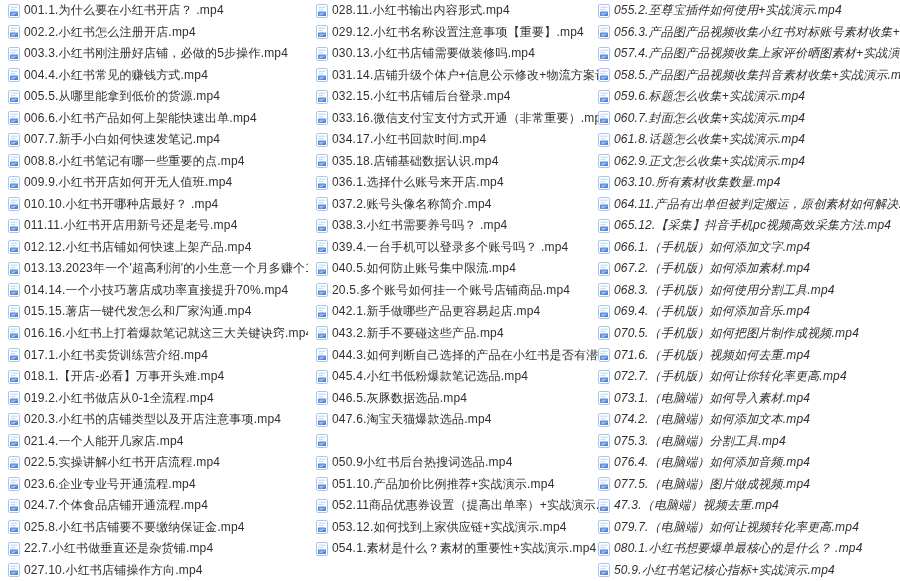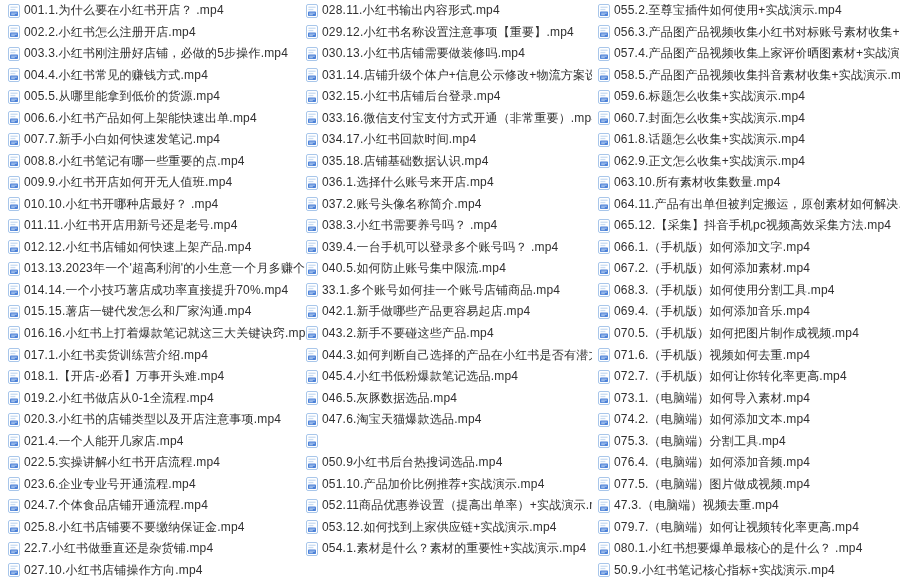--- a/index.html
+++ b/index.html
@@ -19,22 +19,22 @@
     padding-left: 25px;
   }
   .col {
     position: absolute;
     top: 0;
     height: 581px;
     display: flex;
     flex-direction: column;
   }
   .col-0 { left: 8px;   width: 300px; }
-  .col-1 { left: 306px; width: 286px; }
-  .col-2 { left: 598px; width: 302px; }
+  .col-1 { left: 316px; width: 286px; }
+  .col-2 { left: 598px; width: 302px; font-style: italic; }
   .row {
     height: 21.52px;
     display: flex;
     align-items: center;
     white-space: nowrap;
     overflow: hidden;
     cursor: default;
   }
   .file-icon {
     flex: 0 0 auto;
@@ -622,21 +622,21 @@
     <span class="file-icon">
       <svg width="12" height="14" viewBox="0 0 12 14" xmlns="http://www.w3.org/2000/svg">
         <rect x="0.5" y="0.5" width="11" height="13" rx="1.5" fill="#ffffff" stroke="#a8c6ea"></rect>
         <rect x="2.4" y="2.6" width="7.2" height="1.3" fill="#c9dcf2"></rect>
         <rect x="2.4" y="4.9" width="5" height="1.3" fill="#c9dcf2"></rect>
         <rect x="2" y="7.4" width="8" height="4.6" rx="0.8" fill="#4d82d8"></rect>
         <rect x="3.2" y="8.7" width="5.6" height="0.9" fill="#bcd2f0"></rect>
         <rect x="3.2" y="10.3" width="3.6" height="0.9" fill="#bcd2f0"></rect>
       </svg>
     </span>
-    <span class="file-label">33.1.多个账号如何挂一个账号店铺商品.mp4</span>
+    <span class="file-label">20.5.多个账号如何挂一个账号店铺商品.mp4</span>
   </div>
 
   <div class="row">
     <span class="file-icon">
       <svg width="12" height="14" viewBox="0 0 12 14" xmlns="http://www.w3.org/2000/svg">
         <rect x="0.5" y="0.5" width="11" height="13" rx="1.5" fill="#ffffff" stroke="#a8c6ea"></rect>
         <rect x="2.4" y="2.6" width="7.2" height="1.3" fill="#c9dcf2"></rect>
         <rect x="2.4" y="4.9" width="5" height="1.3" fill="#c9dcf2"></rect>
         <rect x="2" y="7.4" width="8" height="4.6" rx="0.8" fill="#4d82d8"></rect>
         <rect x="3.2" y="8.7" width="5.6" height="0.9" fill="#bcd2f0"></rect>

